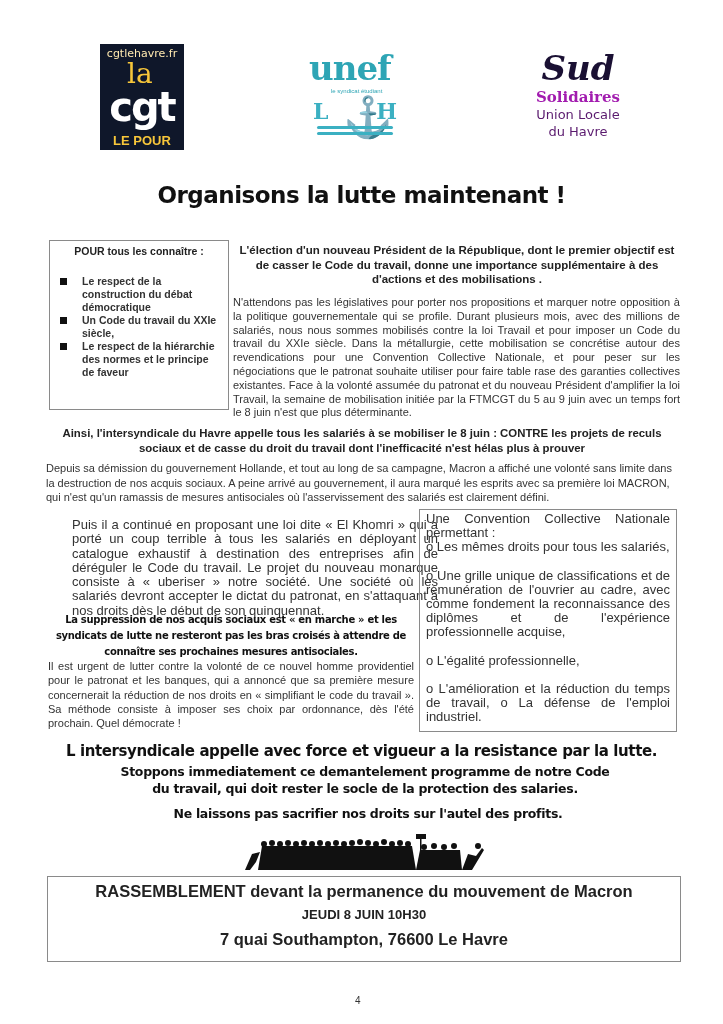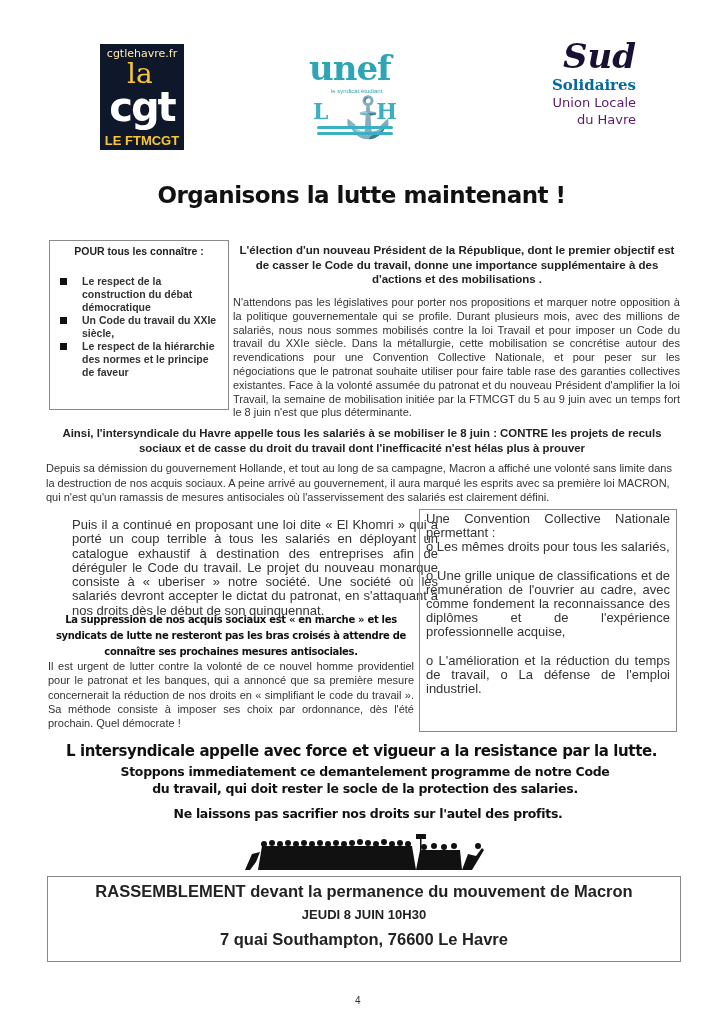--- a/index.html
+++ b/index.html
@@ -16,23 +16,23 @@
 
   
   .unef { left: 305px; top: 44px; width: 100px; height: 102px; }
   .unef .word { position: absolute; top: 4px; left: 4px; color: #2ea5b5; font-family: "DejaVu Serif", serif; font-weight: bold; font-size: 34px; letter-spacing: -1px; }
   .unef .sub { position: absolute; top: 44px; left: 26px; color: #2ea5b5; font-size: 6px; }
   .unef .lh { position: absolute; top: 54px; left: 8px; right: 8px; display: flex; justify-content: space-between; color: #3bb0c2; font-family: "DejaVu Serif", serif; font-weight: bold; font-size: 22px; }
   .unef .anchor { position: absolute; top: 50px; left: 38px; color: #f2a33a; font-size: 40px; line-height: 46px; }
   .unef .wave { position: absolute; left: 12px; right: 12px; height: 3px; background: #3bb0c2; border-radius: 2px; }
 
   
-  .sud { left: 520px; top: 36px; width: 116px; height: 100px; text-align: right; }
+  .sud { left: 520px; top: 48px; width: 116px; height: 100px; text-align: center; }
   .sud .s1 { font-family: "DejaVu Serif", serif; font-style: italic; font-weight: bold; font-size: 34px; color: #1a1033; line-height: 40px; }
-  .sud .s2 { font-family: "DejaVu Serif", serif; font-weight: bold; font-size: 15px; color: #0369a1; line-height: 18px; }
+  .sud .s2 { font-family: "DejaVu Serif", serif; font-weight: bold; font-size: 15px; color: #a21caf; line-height: 18px; }
   .sud .s3 { font-family: "DejaVu Sans", sans-serif; font-size: 13px; color: #5a1a6e; line-height: 17px; }
 
   .title { position: absolute; left: 0; right: 0; top: 182px; text-align: center; font-family: "DejaVu Sans", sans-serif; font-weight: bold; font-size: 23px; color: #111; letter-spacing: -0.5px; }
 
   .box { position: absolute; border: 1px solid #8a8a8a; }
   .pour { left: 49px; top: 240px; width: 180px; height: 170px; padding: 4px 6px; }
   .pour .h { text-align: center; font-size: 10.5px; font-weight: bold; color: #222; margin-bottom: 18px; }
   .pour ul { list-style: none; }
   .pour li { position: relative; padding-left: 26px; font-size: 10.5px; line-height: 13px; font-weight: bold; color: #333; }
   .pour li::before { content: ""; position: absolute; left: 4px; top: 3px; width: 7px; height: 7px; background: #111; }
@@ -63,21 +63,21 @@
 
   .pagenum { position: absolute; left: 355px; top: 995px; font-size: 10px; color: #333; }
 </style>
 </head>
 <body>
 
 <div class="logo cgt">
   <div class="url">cgtlehavre.fr</div>
   <div class="la">la</div>
   <div class="cgtword">cgt</div>
-  <div class="city">LE FTMCGT</div>
+  <div class="city">LE POUR</div>
 </div>
 
 <div class="logo unef">
   <div class="word">unef</div>
   <div class="sub">le syndicat étudiant</div>
   <div class="lh">
     <span>L</span>
     <span>H</span>
   </div>
   <div class="anchor">⚓</div>
@@ -110,20 +110,21 @@
 <div class="depuis">Depuis sa démission du gouvernement Hollande, et tout au long de sa campagne, Macron a affiché une volonté sans limite dans la destruction de nos acquis sociaux. A peine arrivé au gouvernement, il aura marqué les esprits avec sa première loi MACRON, qui n'est qu'un ramassis de mesures antisociales où l'asservissement des salariés est clairement défini.</div>
 
 <div class="puis">Puis il a continué en proposant une loi dite «  El Khomri » qui a porté un coup terrible à tous les salariés en déployant un catalogue exhaustif à destination des entreprises afin de déréguler le Code du travail. Le projet du nouveau monarque consiste à « uberiser » notre société. Une société où les salariés devront accepter le dictat du patronat, en s'attaquant à nos droits dès le début de son quinquennat.</div>
 <div class="suppr">La suppression de nos acquis sociaux est « en marche » et les syndicats de lutte ne resteront pas les bras croisés à attendre de connaître ses prochaines mesures antisociales.</div>
 <div class="urgent">Il est urgent de lutter contre la volonté de ce nouvel homme providentiel pour le patronat et les banques, qui a annoncé que sa première mesure concernerait la réduction de nos droits en « simplifiant le code du travail ». Sa méthode consiste à imposer ses choix par ordonnance, dès l'été prochain. Quel démocrate !</div>
 
 <div class="box conv">
   <p class="first">Une Convention Collective Nationale permettant :</p>
   <p>o Les mêmes droits pour tous les salariés,</p>
   <p>o Une grille unique de classifications et de rémunération de l'ouvrier au cadre, avec comme fondement la reconnaissance des diplômes et de l'expérience professionnelle acquise,</p>
+  <p>o L'égalité professionnelle,</p>
   <p>o L'amélioration et la réduction du temps de travail, o La défense de l'emploi industriel.</p>
 </div>
 
 <div class="call1">L intersyndicale appelle avec force et vigueur a la resistance par la lutte.</div>
 <div class="call2">Stoppons immediatement ce demantelement programme de notre Code du travail, qui doit rester le socle de la protection des salaries.</div>
 <div class="call3">Ne laissons pas sacrifier nos droits sur l'autel des profits.</div>
 
 <svg class="crowd" viewBox="0 0 250 40">
   <g fill="#111">
     <rect x="176" y="2" width="10" height="5"></rect>

